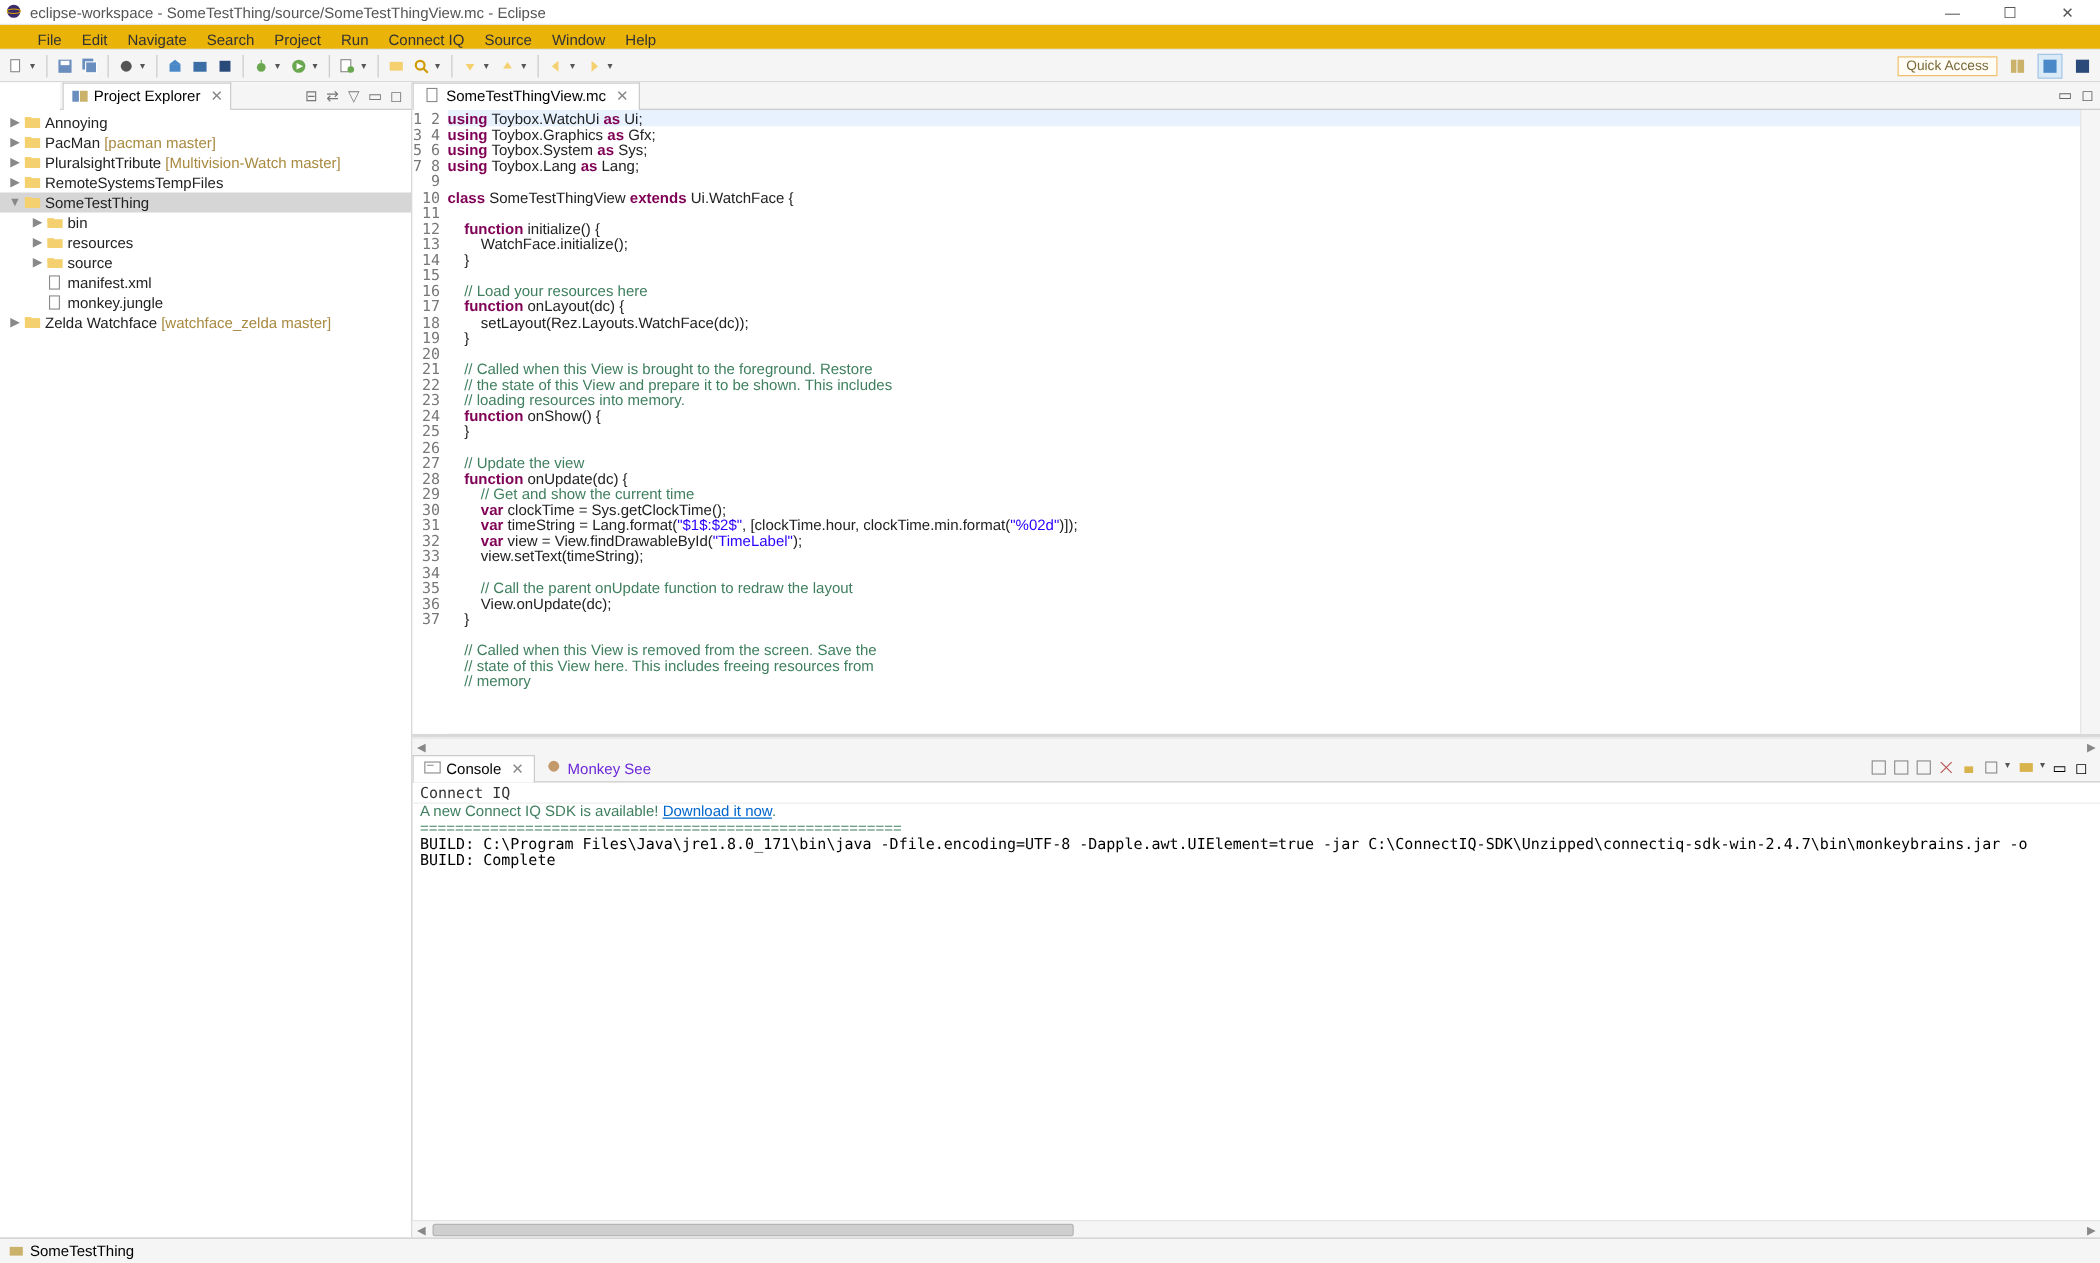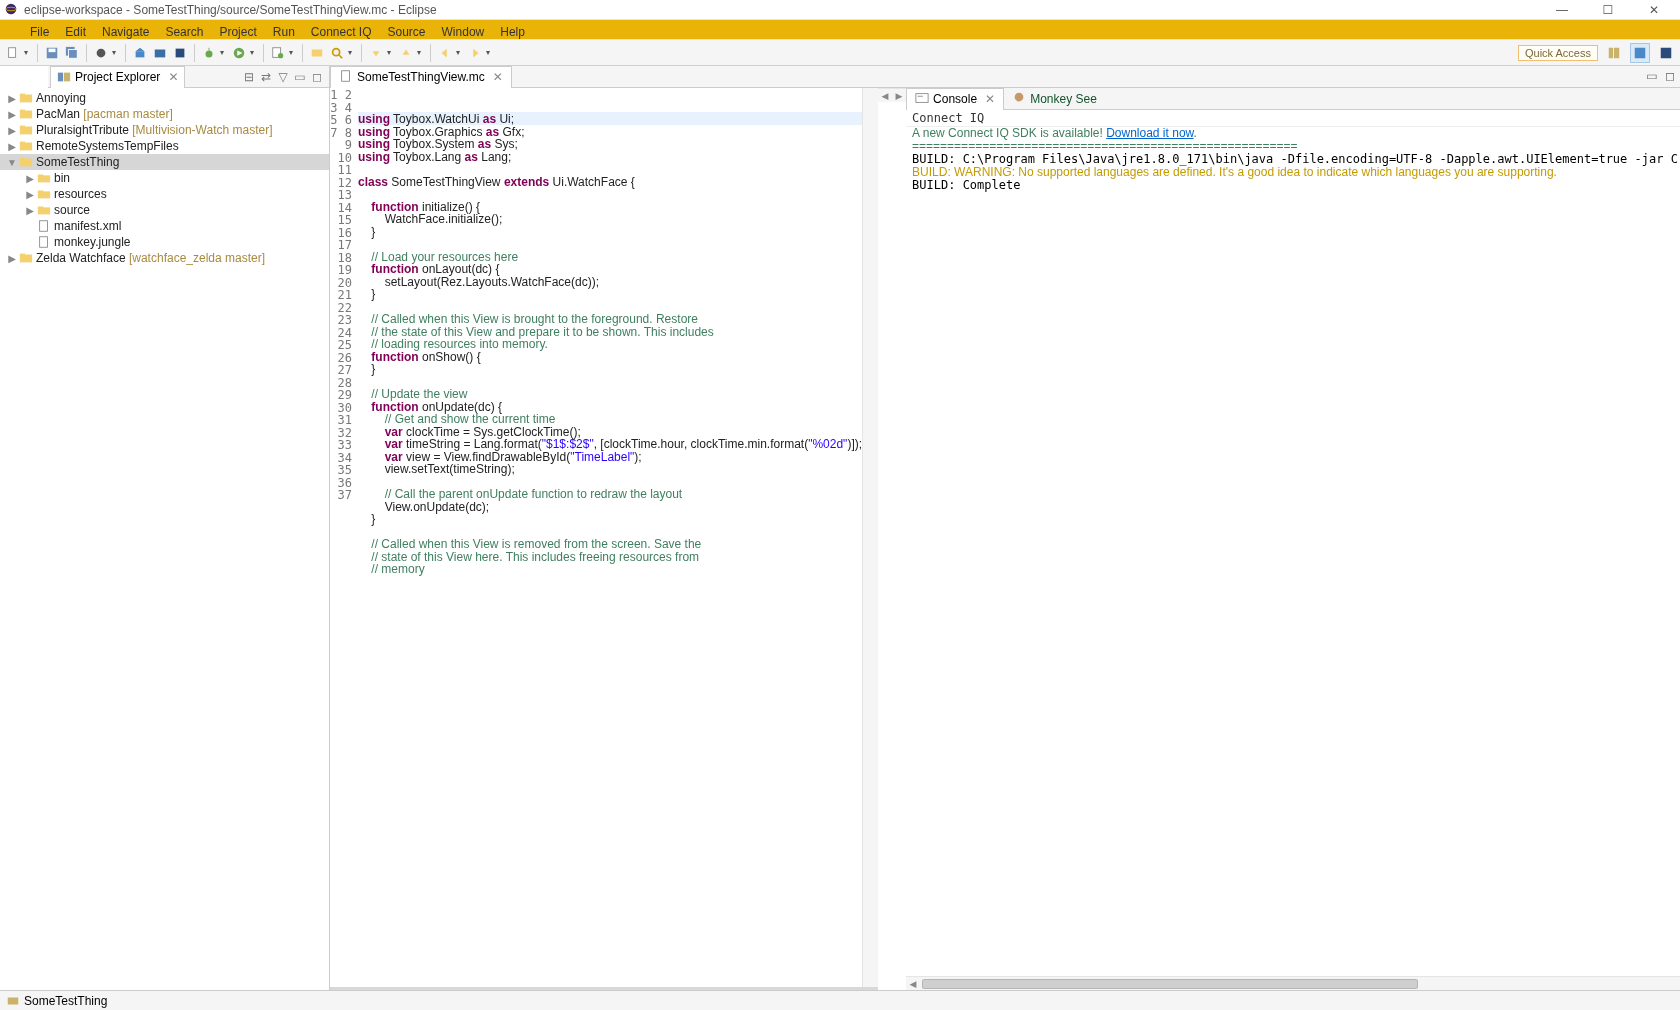--- a/index.html
+++ b/index.html
@@ -47,39 +47,39 @@
 .lvl0 { padding-left: 6px; } .lvl1 { padding-left: 24px; }
 
 
 .editor-pane { flex: 1; display: flex; flex-direction: column; min-width: 0; }
 .editor-tabbar { height: 22px; display: flex; align-items: center; border-bottom: 1px solid #ccc; background: #f5f5f5; justify-content: center; }
 .editor-tab { display: flex; align-items: center; gap: 4px; background: #fff; border: 1px solid #ccc; border-bottom: none; padding: 2px 8px; height: 22px; }
 .editor-tab .close { color: #888; margin-left: 4px; }
 .etb-spacer { flex: 1; }
 .editor-min { width: 16px; height: 16px; margin-right: 2px; color: #666; text-align:center;}
 
-.editor-split { flex: 1; display: flex; flex-direction: row; min-height: 0; }
+.editor-split { flex: 1; display: flex; flex-direction: column; min-height: 0; }
 .code-area { flex: 1.1; display: flex; min-height: 0; border-bottom: 3px solid #d8d8d8; }
 .gutter { width: 28px; text-align: right; padding-right: 6px; color: #787878; background: #fff; font-family: Consolas, monospace; font-size: 12px; line-height: 12.5px; padding-top: 1px;}
-.code { flex:1; overflow: hidden; font-family: Consolas, monospace; font-size: 12px; line-height: 12.5px; white-space: pre; color: #222; padding-top: 1px; position: relative; margin-top: 24px; }
+.code { flex:1; overflow: hidden; font-family: Consolas, monospace; font-size: 12px; line-height: 12.5px; white-space: pre; color: #222; padding-top: 1px; position: relative; }
 .code .hl-line { position:absolute; left:0; right:0; top:0; height:12.5px; background:#e8f2fe; z-index:0;}
 .code pre { position: relative; z-index: 1; }
 .code .kw { color: #7f0055; font-weight: bold; }
 .code .cm { color: #3f7f5f; }
 .code .str { color: #2a00ff; }
 .editor-vscroll { width: 16px; background: #f5f5f5; border-left: 1px solid #e5e5e5; position: relative; }
 .hscroll-row { height: 14px; background: #f5f5f5; border-top: 1px solid #e5e5e5; display:flex; align-items:center;}
 .hscroll-row .harrow { width:14px; text-align:center; color:#888; font-size:9px;}
 
 
 .console-pane { flex: 0.85; display: flex; flex-direction: column; min-height: 0; }
 .console-tabbar { height: 22px; display: flex; align-items: center; background: #f5f5f5; border-bottom: 1px solid #ccc; }
 .console-tab { display: flex; align-items: center; gap: 4px; padding: 2px 8px; height: 22px; }
 .console-tab.active { background: #fff; border: 1px solid #ccc; border-bottom: none; }
-.console-tab.inactive { color: #14532d; }
+.console-tab.inactive { color: #6d28d9; }
 .console-toolbar { display: flex; gap: 2px; margin-left: auto; padding-right: 4px; }
 .console-toolbar .ct-btn { width: 16px; height: 16px; }
 
 .console-subtitle { padding: 1px 6px; color: #333; border-bottom: 1px solid #eee; font-family: Consolas, monospace; font-size: 12px; }
 .console-body { flex:1; overflow: hidden; font-family: Consolas, monospace; font-size: 12px; line-height: 13px; white-space: pre; padding: 0 6px; }
 .console-body .notice { color: #3f7f5f; }
 .console-body .link { color: #0066cc; text-decoration: underline; }
 .console-body .sep { color: #3f7f5f; }
 .console-body .warn { color: #c39b00; }
 .console-hscroll { height: 14px; background: #f5f5f5; border-top: 1px solid #e5e5e5; display: flex; align-items: center; }
@@ -526,21 +526,20 @@
                 </svg></span>
               <span class="tb-dd">▾</span>
             <span class="ct-btn">▭</span>
             <span class="ct-btn">◻</span>
           </div>
         </div>
         <div class="console-subtitle">Connect IQ</div>
         <div class="console-body" id="console-body"><span class="notice">A new Connect IQ SDK is available! </span><span class="link">Download it now</span><span class="notice">.</span>
 <span class="sep">=======================================================</span>
 BUILD: C:\Program Files\Java\jre1.8.0_171\bin\java -Dfile.encoding=UTF-8 -Dapple.awt.UIElement=true -jar C:\ConnectIQ-SDK\Unzipped\connectiq-sdk-win-2.4.7\bin\monkeybrains.jar -o 
-<span class="warn">BUILD: WARNING: No supported languages are defined. It's a good idea to indicate which languages you are supporting.</span>
 BUILD: Complete
 </div>
         <div class="console-hscroll">
           <span class="harrow">◀</span>
           <div class="hthumb" style="width:38%; margin-left:2px;"></div>
           <span style="flex:1"></span>
           <span class="harrow">▶</span>
         </div>
       </div>
     </div>

